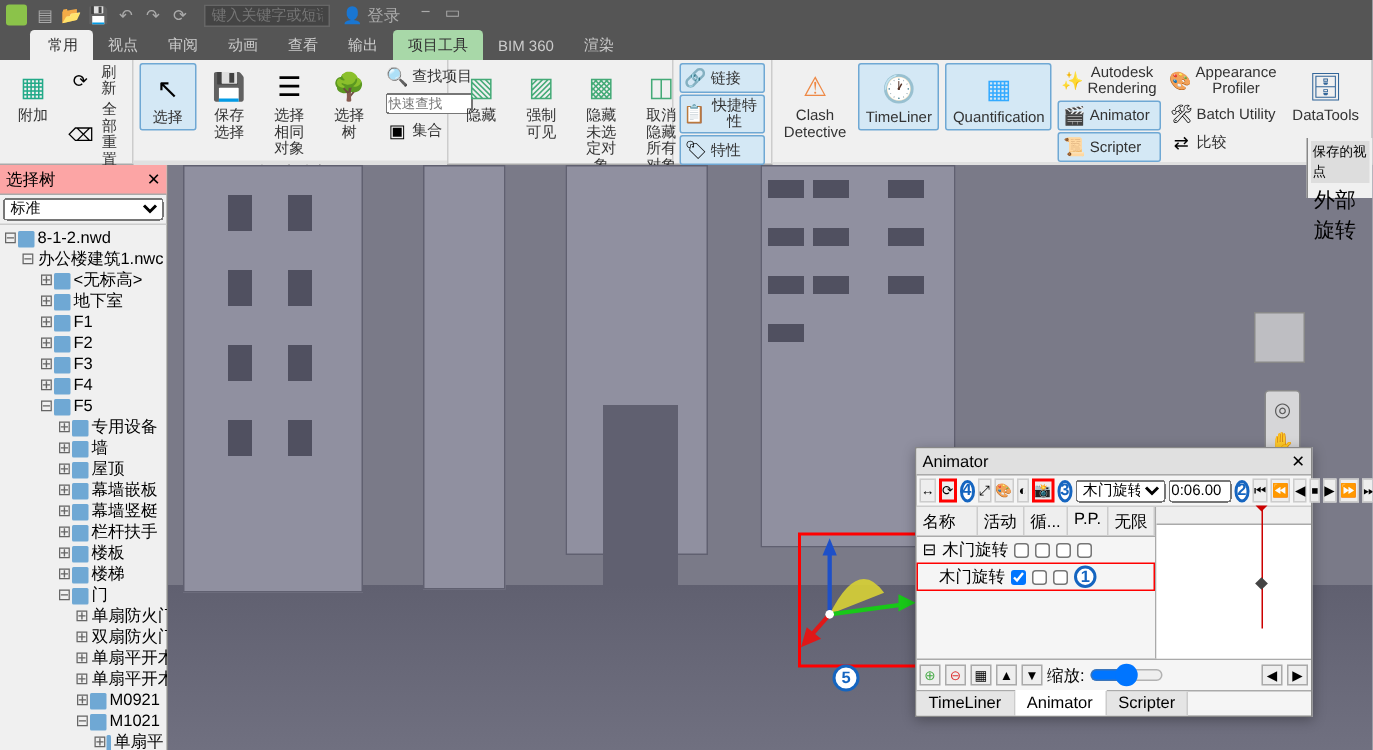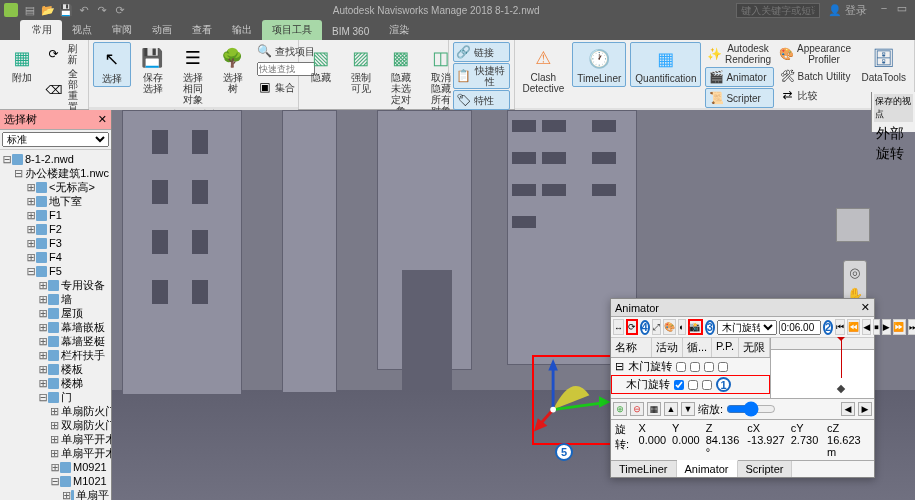--- a/index.html
+++ b/index.html
@@ -94,21 +94,20 @@
 <div class="titlebar">
   <div class="logo"></div>
   <div class="qat">
     <div class="qat-btn">▤</div>
     <div class="qat-btn">📂</div>
     <div class="qat-btn">💾</div>
     <div class="qat-btn">↶</div>
     <div class="qat-btn">↷</div>
     <div class="qat-btn">⟳</div>
   </div>
-  <div class="title">Autodesk Navisworks Manage 2018   8-1-2.nwd</div>
   <input class="search" placeholder="键入关键字或短语" style="">
   <div class="signin">👤 <span>登录</span></div>
   <div class="win-btn">−</div>
   <div class="win-btn">▭</div>
 </div>
 
 <div class="tabstrip">
   <div class="tab active">常用</div>
   <div class="tab">视点</div>
   <div class="tab">审阅</div>
@@ -552,27 +551,18 @@
     <div class="btn red">⊖</div>
     <div class="btn">▦</div>
     <div class="btn">▲</div>
     <div class="btn">▼</div>
     <span>缩放:</span>
     <input type="range" style="width: 50px;" value="50">
     <div style="flex:1"></div>
     <div class="btn">◀</div>
     <div class="btn">▶</div>
   </div>
-  <div class="status">
-    <span>旋转:</span>
-    <span>X 0.000</span>
-    <span>Y 0.000</span>
-    <span>Z 84.136 °</span>
-    <span>cX -13.927</span>
-    <span>cY 2.730</span>
-    <span>cZ 16.623 m</span>
-  </div>
   <div class="tabs">
     <div>TimeLiner</div>
     <div class="act">Animator</div>
     <div>Scripter</div>
   </div>
 </div>
 
 </body></html>

